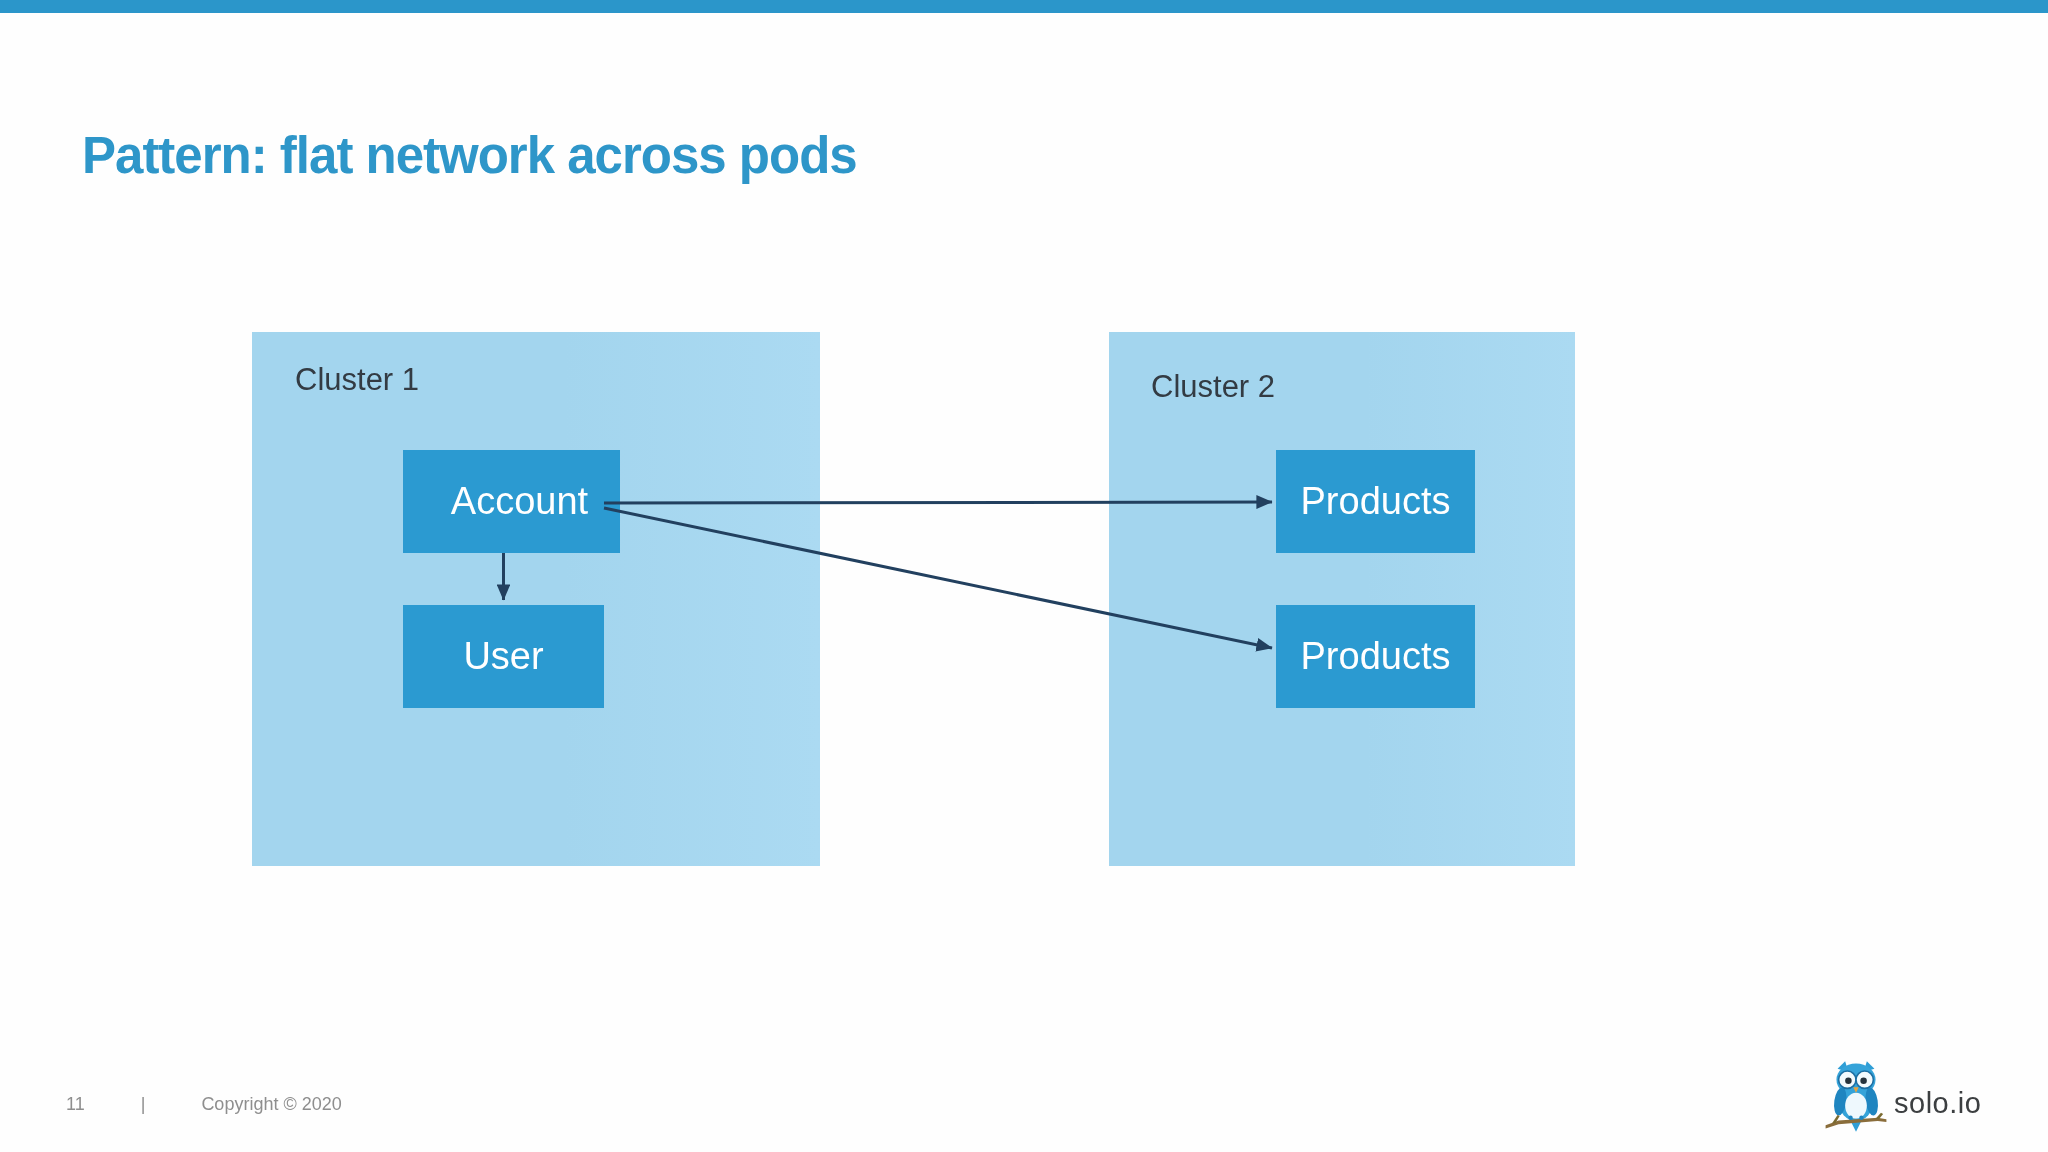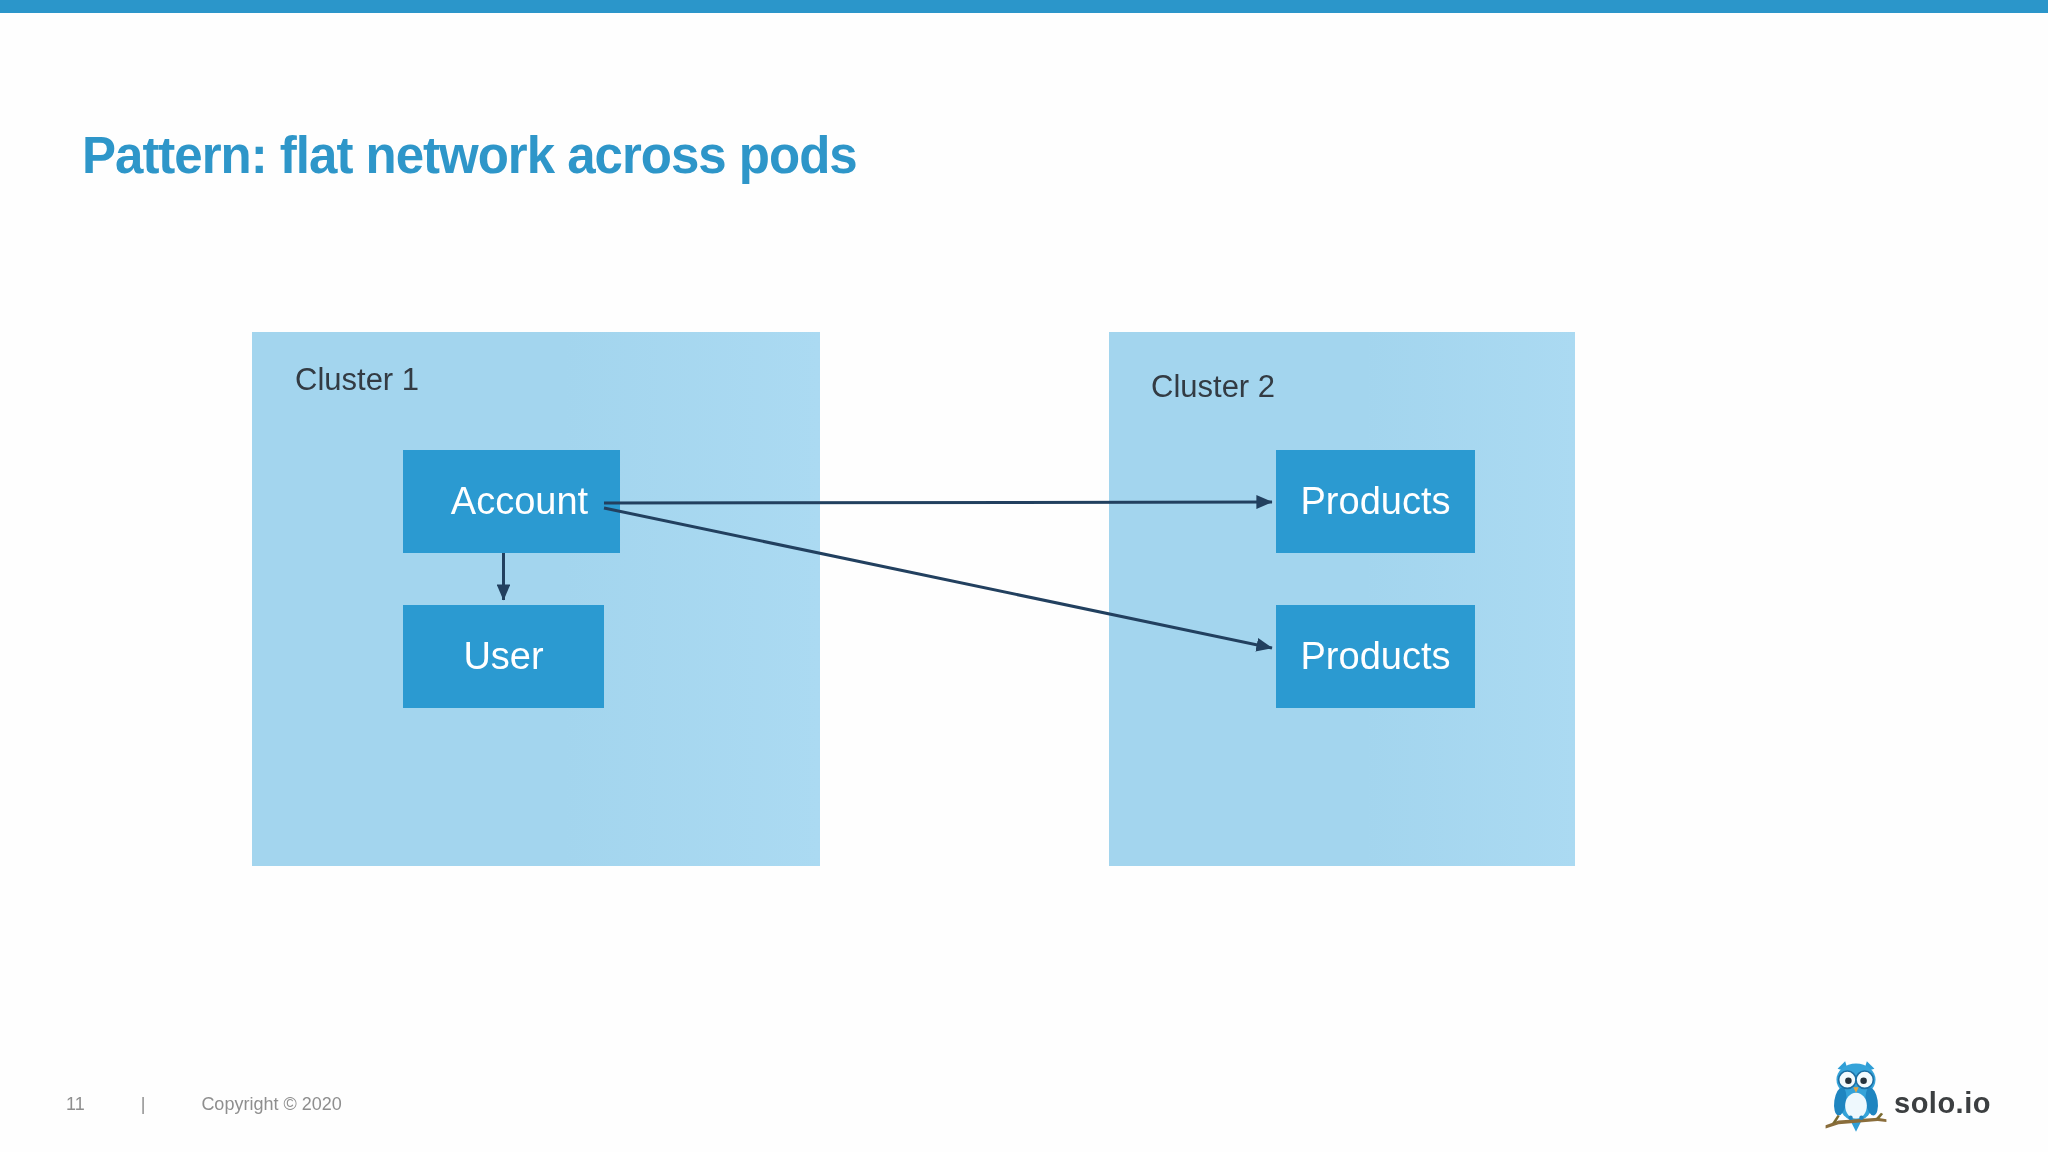--- a/index.html
+++ b/index.html
@@ -25,21 +25,21 @@
            color:#ffffff;font-size:38px;display:flex;align-items:center;justify-content:center;}
   .svc-account{left:403px;top:450px;padding-left:16px;}
   .svc-user{left:403px;top:605px;}
   .svc-products{left:1276px;top:450px;width:199px;}
   .svc-history{left:1276px;top:605px;width:199px;}
   .arrows{position:absolute;left:0;top:0;width:2048px;height:1152px;pointer-events:none;}
   .footer{position:absolute;left:66px;top:1094px;font-size:18px;color:var(--footer-text);
           display:flex;align-items:center;white-space:nowrap;gap:44px;}
   .footer .pipe{margin:0 12px;}
   .brand{position:absolute;left:1822px;top:1056px;width:200px;height:80px;display:flex;align-items:center;}
-  .brand-word{font-size:29px;font-weight:bold;color:var(--brand-text);letter-spacing:0.5px;
+  .brand-word{font-size:29px;font-weight:normal;color:var(--brand-text);letter-spacing:0.5px;
               margin-left:4px;margin-top:14px;}
   .owl{width:68px;height:76px;flex:0 0 auto;}
 </style>
 </head>
 <body>
 
 <div class="slide">
 
   <div class="top-bar"></div>
 

